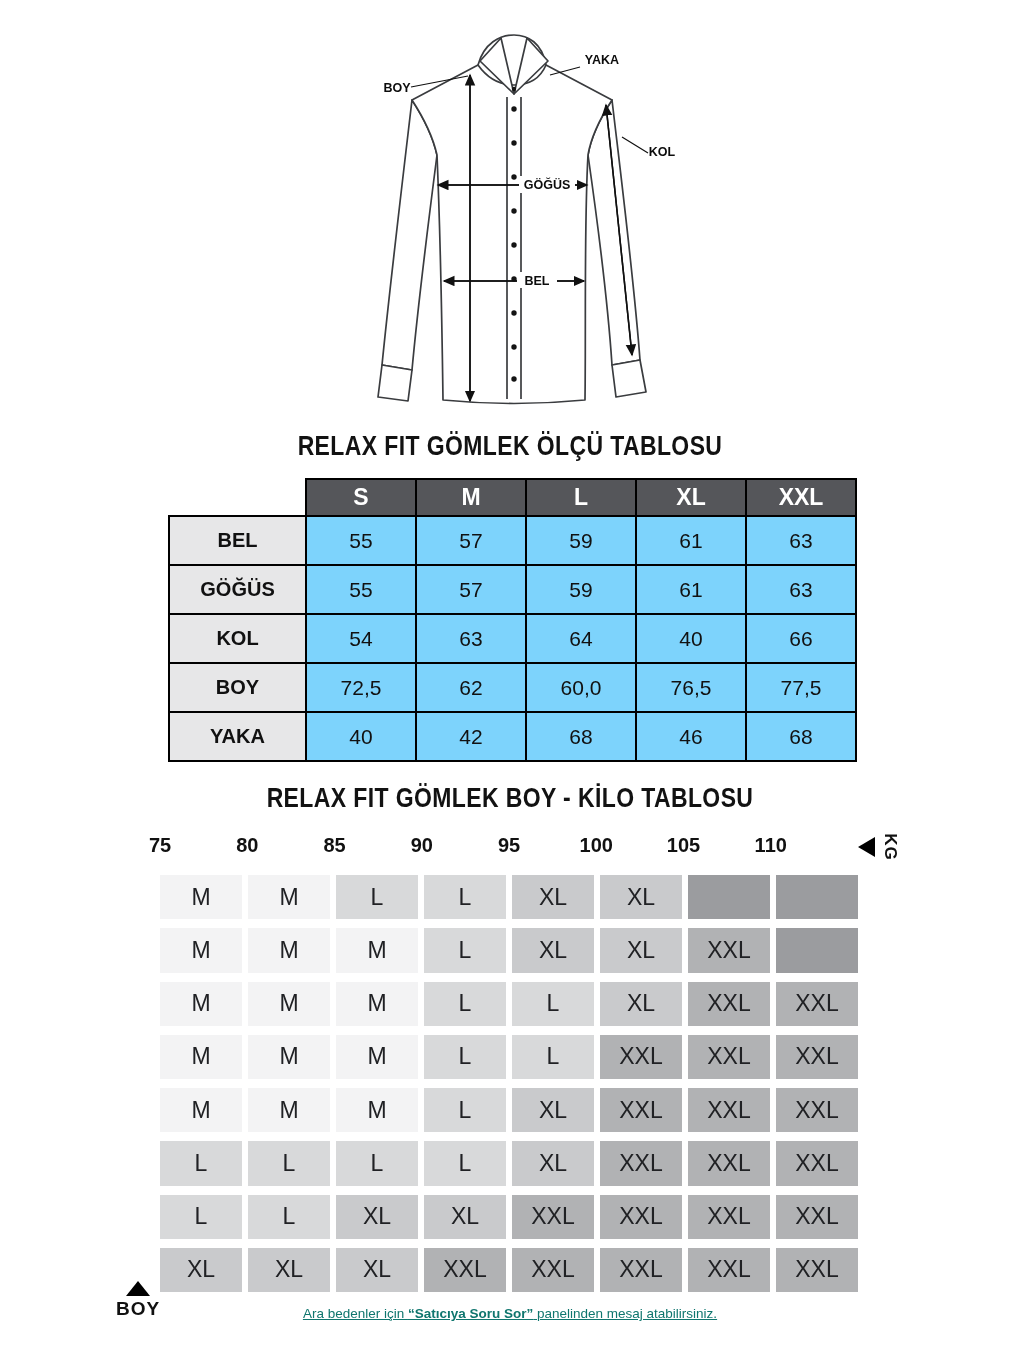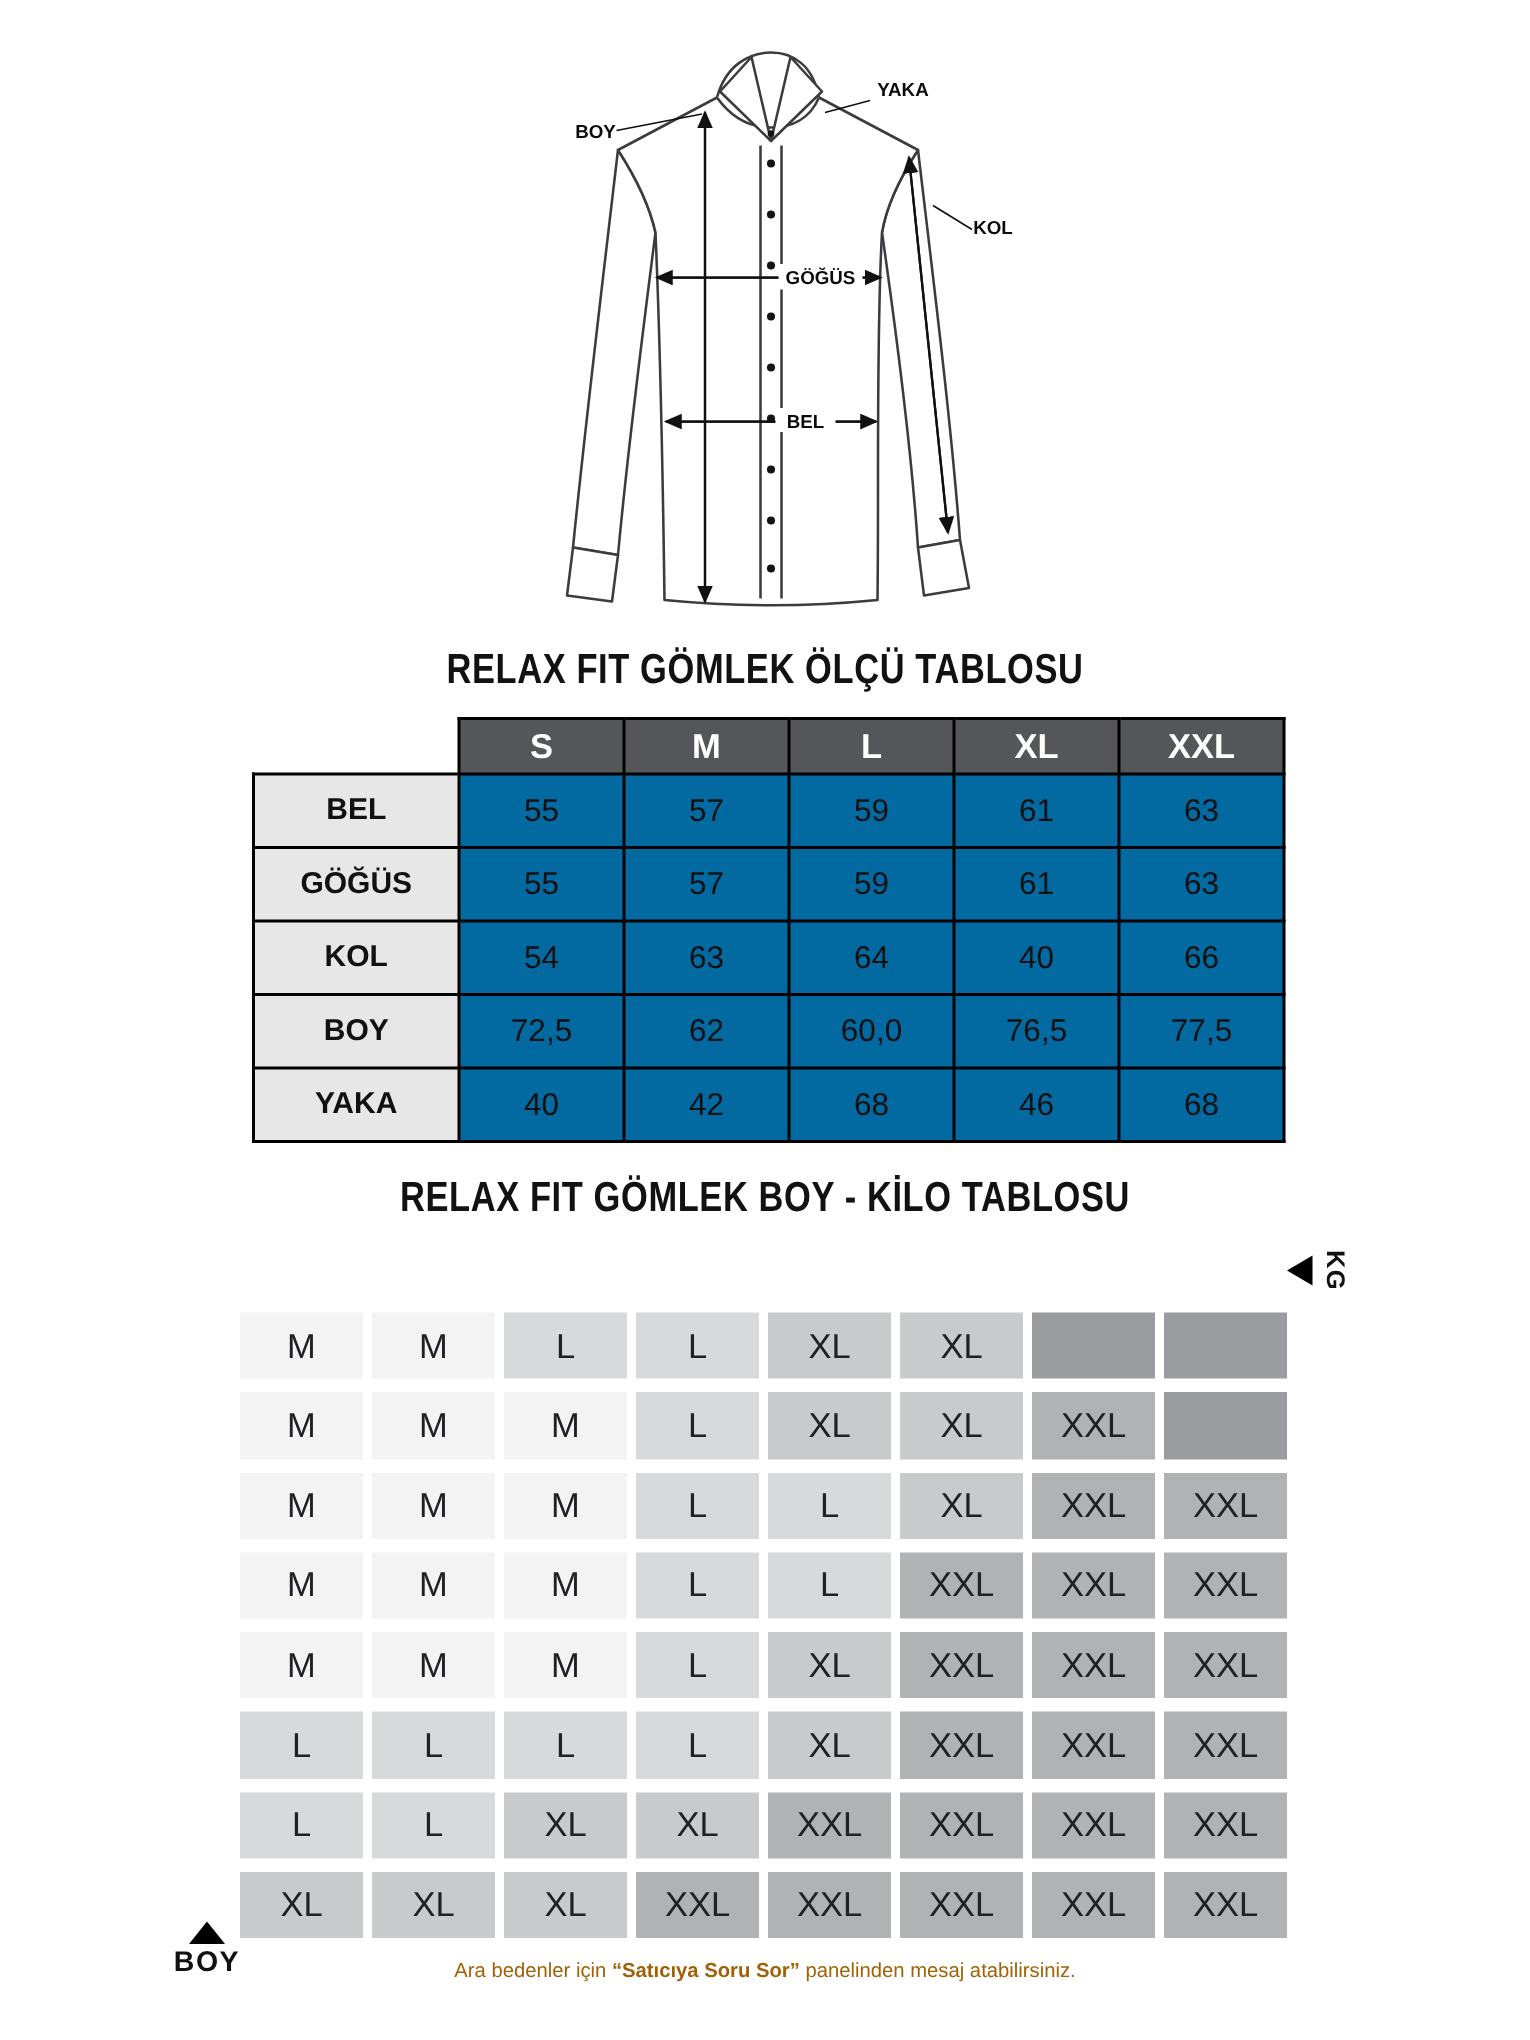--- a/index.html
+++ b/index.html
@@ -21,21 +21,21 @@
   .t1 { top:430px; }
   .t2 { top:782px; }
 
   
   .size-table { position:absolute; left:168px; top:478px; border-collapse:collapse; table-layout:fixed; }
   .size-table th.colh { width:110px; height:37px; background:#55565a; color:#fff; border:2px solid #000;
                         font-size:23px; font-weight:bold; text-align:center; }
   .size-table td.corner { width:137px; border:none; background:transparent; }
   .size-table td.rowlabel { background:#e7e7e8; font-weight:bold; font-size:20px; text-align:center;
                             height:49px; border:2px solid #000; }
-  .size-table td.val { background:#0369a1; font-size:21px; text-align:center; border:2px solid #000; }
+  .size-table td.val { background:#7dd3fc; font-size:21px; text-align:center; border:2px solid #000; }
 
   
   #kg-axis { position:absolute; left:160px; top:834px; width:698px; height:26px; }
   .kg-label { position:absolute; top:0; transform:translateX(-50%); font-weight:bold; font-size:20px; }
   .kg-arrow { position:absolute; left:858px; top:833px; height:28px; display:flex; align-items:center; }
   .tri-left { width:0; height:0; border-top:10px solid transparent; border-bottom:10px solid transparent;
               border-right:17px solid #000; }
   .kg-text { display:inline-block; font-weight:bold; font-size:17px; letter-spacing:1px;
              transform:rotate(90deg); margin-left:1px; }
 
@@ -48,21 +48,21 @@
               column-gap:6px; row-gap:9px; }
   .wcell { display:flex; align-items:center; justify-content:center; font-size:23px; color:#202124; }
 
   .boy-arrow { position:absolute; left:112px; top:1281px; width:52px; text-align:center; }
   .tri-up { display:block; margin:0 auto 2px auto; width:0; height:0;
             border-left:12px solid transparent; border-right:12px solid transparent;
             border-bottom:15px solid #000; }
   .boy-text { font-weight:bold; font-size:19px; letter-spacing:1px; }
 
   .footer { position:absolute; left:0; top:1306px; width:100%; text-align:center;
-            font-size:13.5px; color:#a16207; }
+            font-size:13.5px; color:#0f766e;text-decoration:underline; }
 </style>
 </head>
 <body>
 
 <div class="page">
 
   <svg class="shirt" viewBox="0 0 330 395">
     <defs>
       <marker id="ah" markerWidth="9" markerHeight="8" refX="7" refY="3.5" orient="auto">
         <path d="M0,0 L8,3.5 L0,7 Z" fill="#111"></path>
@@ -174,20 +174,30 @@
           <td class="val">42</td>
           <td class="val">68</td>
           <td class="val">46</td>
           <td class="val">68</td>
         </tr>
       </tbody>
   </table>
 
   <div class="title t2">RELAX FIT GÖMLEK BOY - KİLO TABLOSU</div>
 
+  <div id="kg-axis">
+      <span class="kg-label" style="left: 0px;">75</span>
+      <span class="kg-label" style="left: 87.25px;">80</span>
+      <span class="kg-label" style="left: 174.5px;">85</span>
+      <span class="kg-label" style="left: 261.75px;">90</span>
+      <span class="kg-label" style="left: 349px;">95</span>
+      <span class="kg-label" style="left: 436.25px;">100</span>
+      <span class="kg-label" style="left: 523.5px;">105</span>
+      <span class="kg-label" style="left: 610.75px;">110</span>
+    </div>
 
   <div class="kg-arrow">
     <span class="tri-left"></span>
     <span class="kg-text">KG</span>
   </div>
 
 
   <div id="fit-grid">
       <div class="wcell" style="background: rgb(243, 243, 244);">M</div>
       <div class="wcell" style="background: rgb(243, 243, 244);">M</div>

